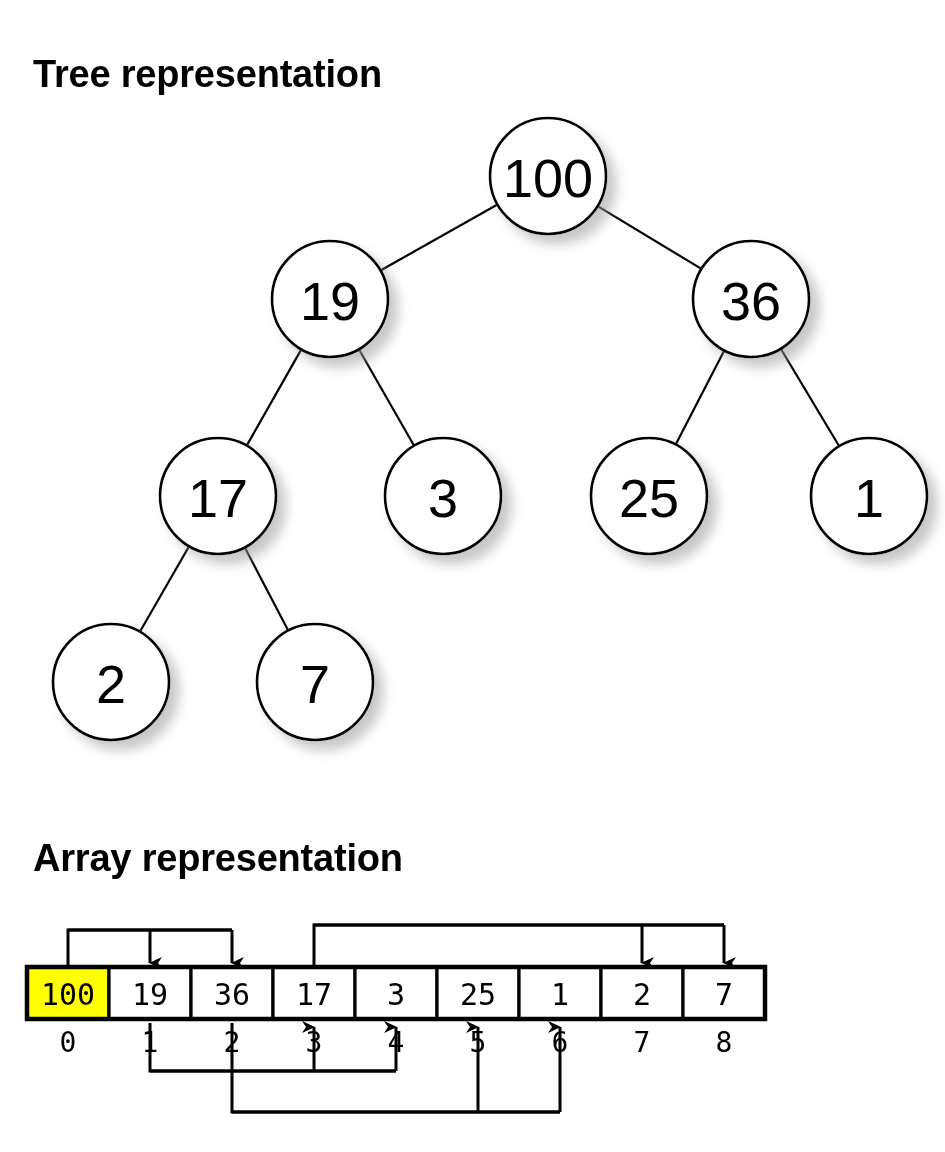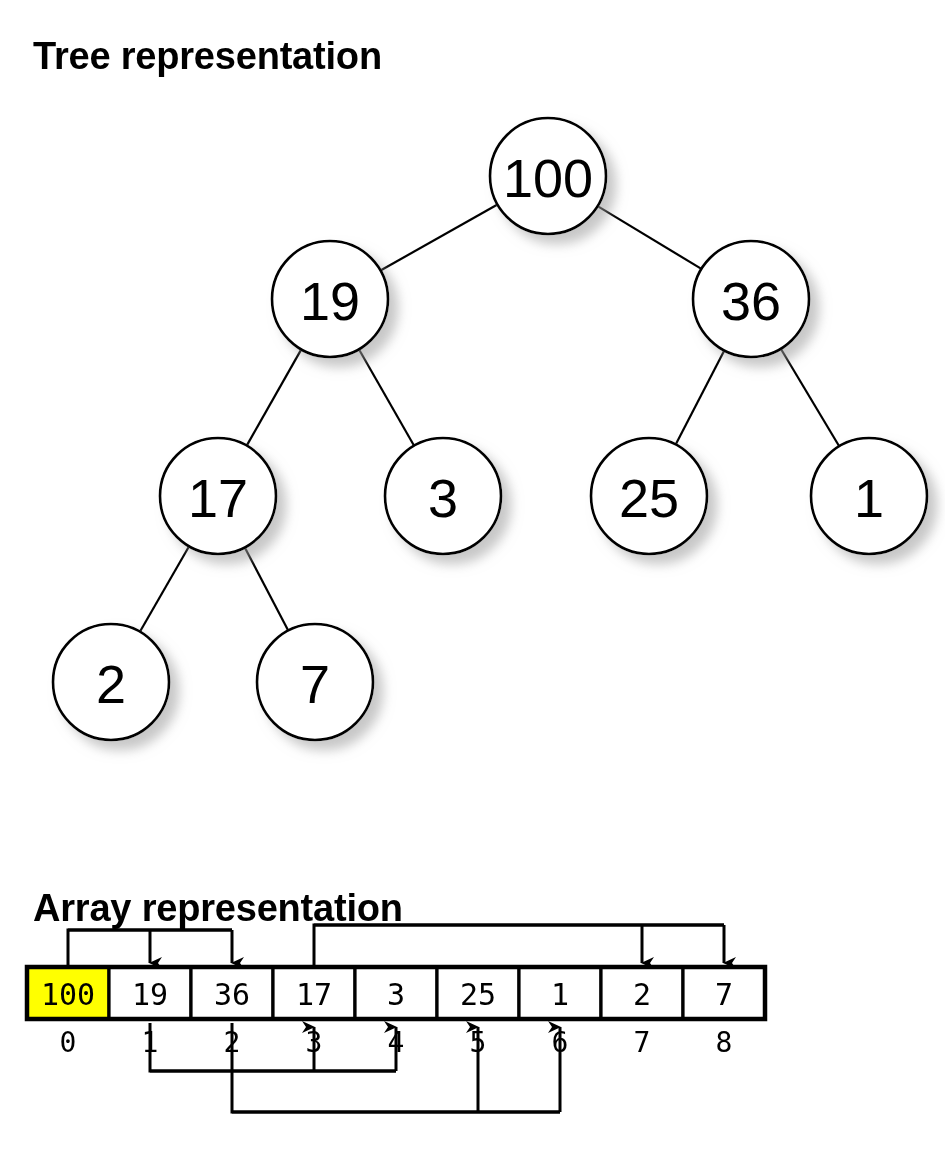--- a/index.html
+++ b/index.html
@@ -16,22 +16,22 @@
   }
   .heading {
     position: absolute;
     font-family: "Liberation Sans", sans-serif;
     font-weight: bold;
     font-size: 38px;
     color: #000000;
     letter-spacing: -0.2px;
     white-space: nowrap;
   }
-  #tree-heading { left: 33px; top: 10px; }
-  #array-heading { left: 33px; top: 862px; }
+  #tree-heading { left: 33px; top: 28px; }
+  #array-heading { left: 33px; top: 812px; }
 
   #tree-figure {
     position: absolute;
     left: 0;
     top: 0;
     width: 945px;
     height: 830px;
   }
   #array-figure {
     position: absolute;

